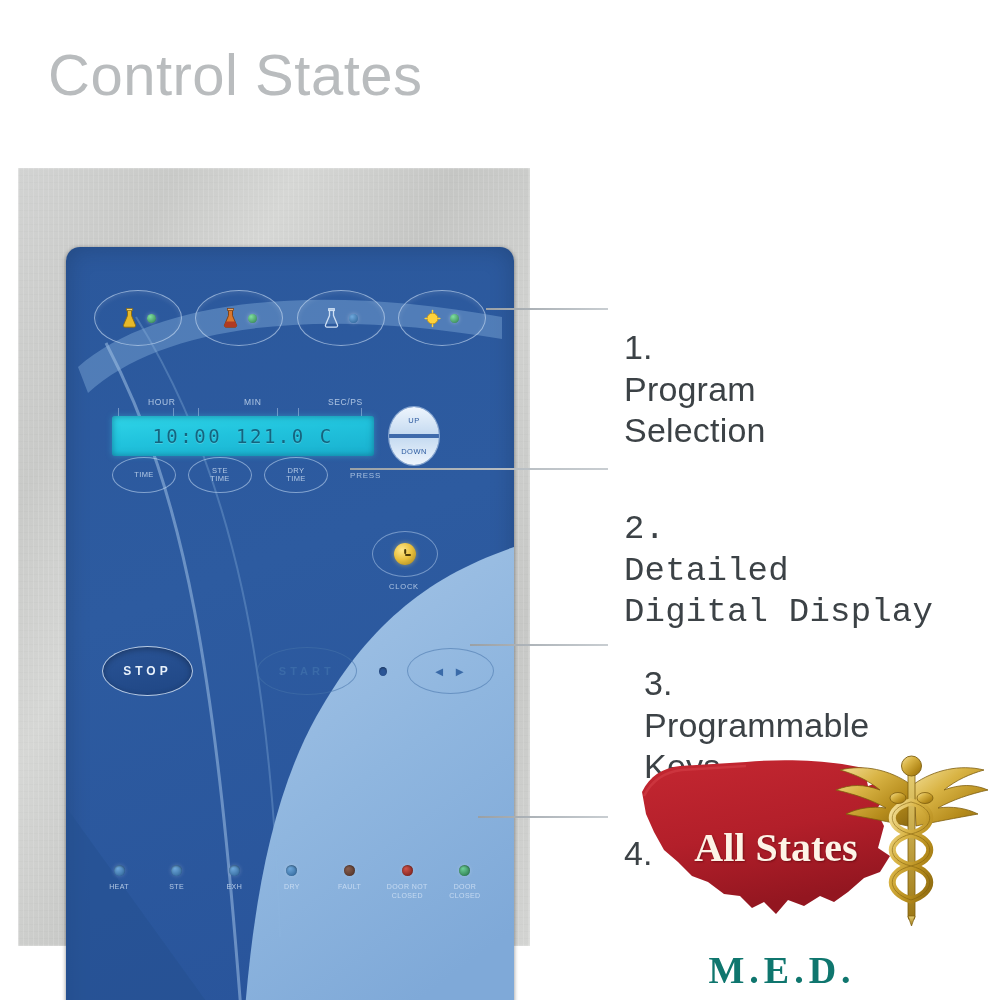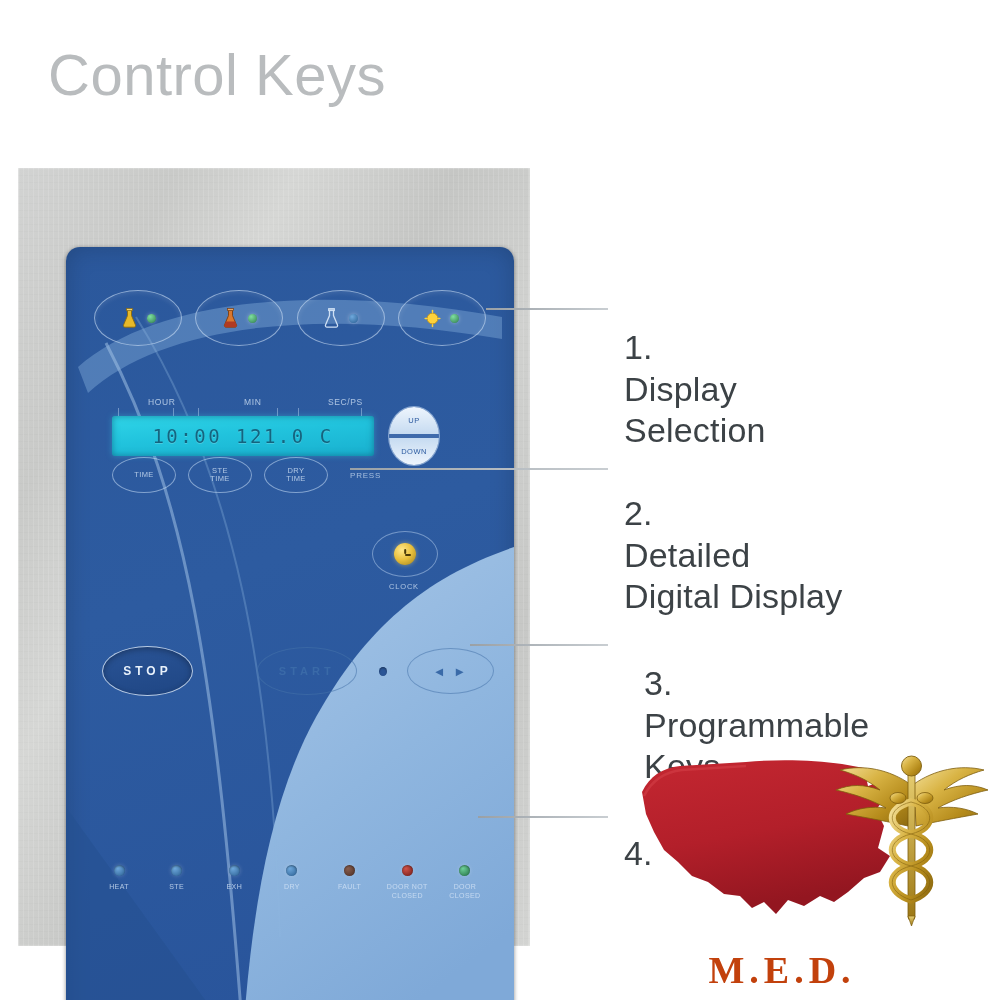--- a/index.html
+++ b/index.html
@@ -362,27 +362,27 @@
   #logo-med {
     position: absolute;
     left: 14px;
     top: 196px;
     width: 280px;
     text-align: center;
     font-family: "Liberation Serif", serif;
     font-size: 38px;
     font-weight: 700;
     letter-spacing: 5px;
-    color: #c2410c;
+    color: #0f766e;
   }
 </style>
 </head>
 <body>
 
-<div id="page-title">Control Keys</div>
+<div id="page-title">Control States</div>
 
 <div id="device-bezel">
   <div id="bezel-texture"></div>
 
   <div id="membrane-panel">
 
     <div id="panel-swoosh">
       <svg viewBox="0 0 448 804" preserveAspectRatio="none">
         <defs>
           <linearGradient id="lgLight" x1="0" y1="0" x2="0.4" y2="1">
@@ -553,25 +553,25 @@
   </div>
 </div>
 
 <div class="leader-line" style="left:486px; top:308px; width:122px;"></div>
 <div class="leader-line" style="left:350px; top:468px; width:258px;"></div>
 <div class="leader-line" style="left:470px; top:644px; width:138px;"></div>
 <div class="leader-line" style="left:478px; top:816px; width:130px;"></div>
 
 <div class="callout" style="left:624px; top:286px;">
   <span class="callout-num">1.</span>
-  <span>Display
+  <span>Program
 Selection</span>
 </div>
 
-<div class="callout" style="left:624px; top:452px;">
+<div class="callout" style="left:624px; top:468px;font-family:Liberation Mono, monospace;">
   <span class="callout-num">2.</span>
   <span>Detailed
 Digital Display</span>
 </div>
 
 <div class="callout" style="left:644px; top:622px;">
   <span class="callout-num">3.</span>
   <span>Programmable
 Keys</span>
 </div>
@@ -595,20 +595,21 @@
       <path d="M14 40 C 22 24, 34 16, 52 14 L 118 10 C 150 7, 186 8, 214 12
                L 236 16 L 240 34 L 252 30 L 258 44 L 248 58 L 256 74
                L 250 96 L 262 104 L 252 120 L 236 126 L 220 140
                L 206 150 L 192 144 L 176 154 L 160 148 L 148 162
                L 136 150 L 124 156 L 112 144 L 96 142 L 80 130
                L 64 124 L 50 110 L 36 98 L 26 80 L 18 62 Z" fill="url(#mapFill)"></path>
       <path d="M16 44 C 24 28, 36 20, 54 18 L 118 14" fill="none" stroke="#d8444c" stroke-width="2.5" opacity=".5"></path>
     </svg>
   </div>
 
+  <div id="logo-wordmark">All States</div>
 
   <div id="logo-caduceus">
     <svg viewBox="0 0 176 178">
       <defs>
         <linearGradient id="gold" x1="0" y1="0" x2="1" y2="1">
           <stop offset="0%" stop-color="#f3e09a"></stop>
           <stop offset="35%" stop-color="#d9b445"></stop>
           <stop offset="70%" stop-color="#b68c1c"></stop>
           <stop offset="100%" stop-color="#8d6a10"></stop>
         </linearGradient>

